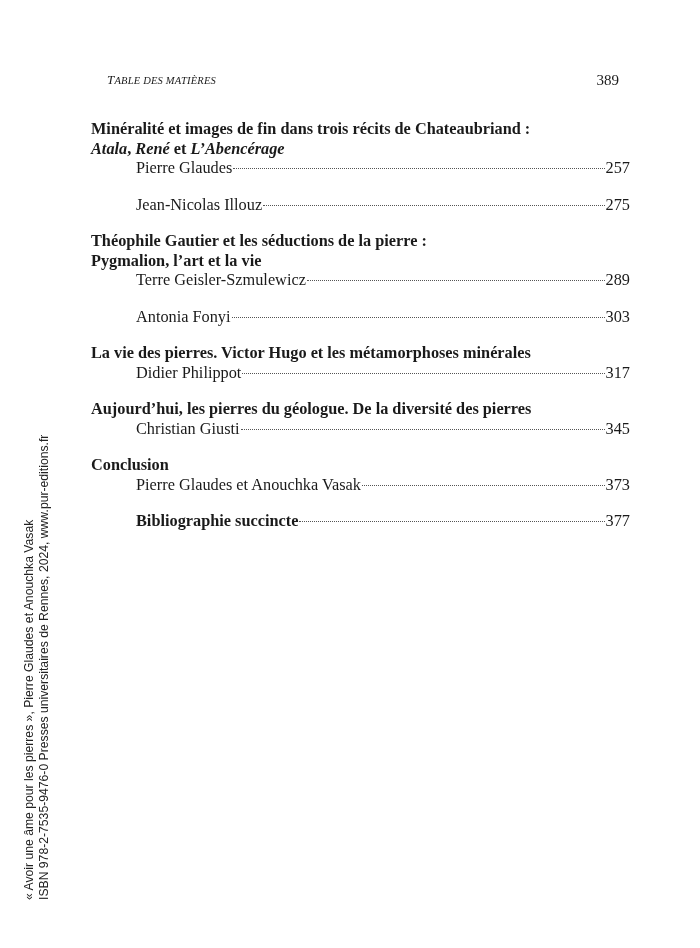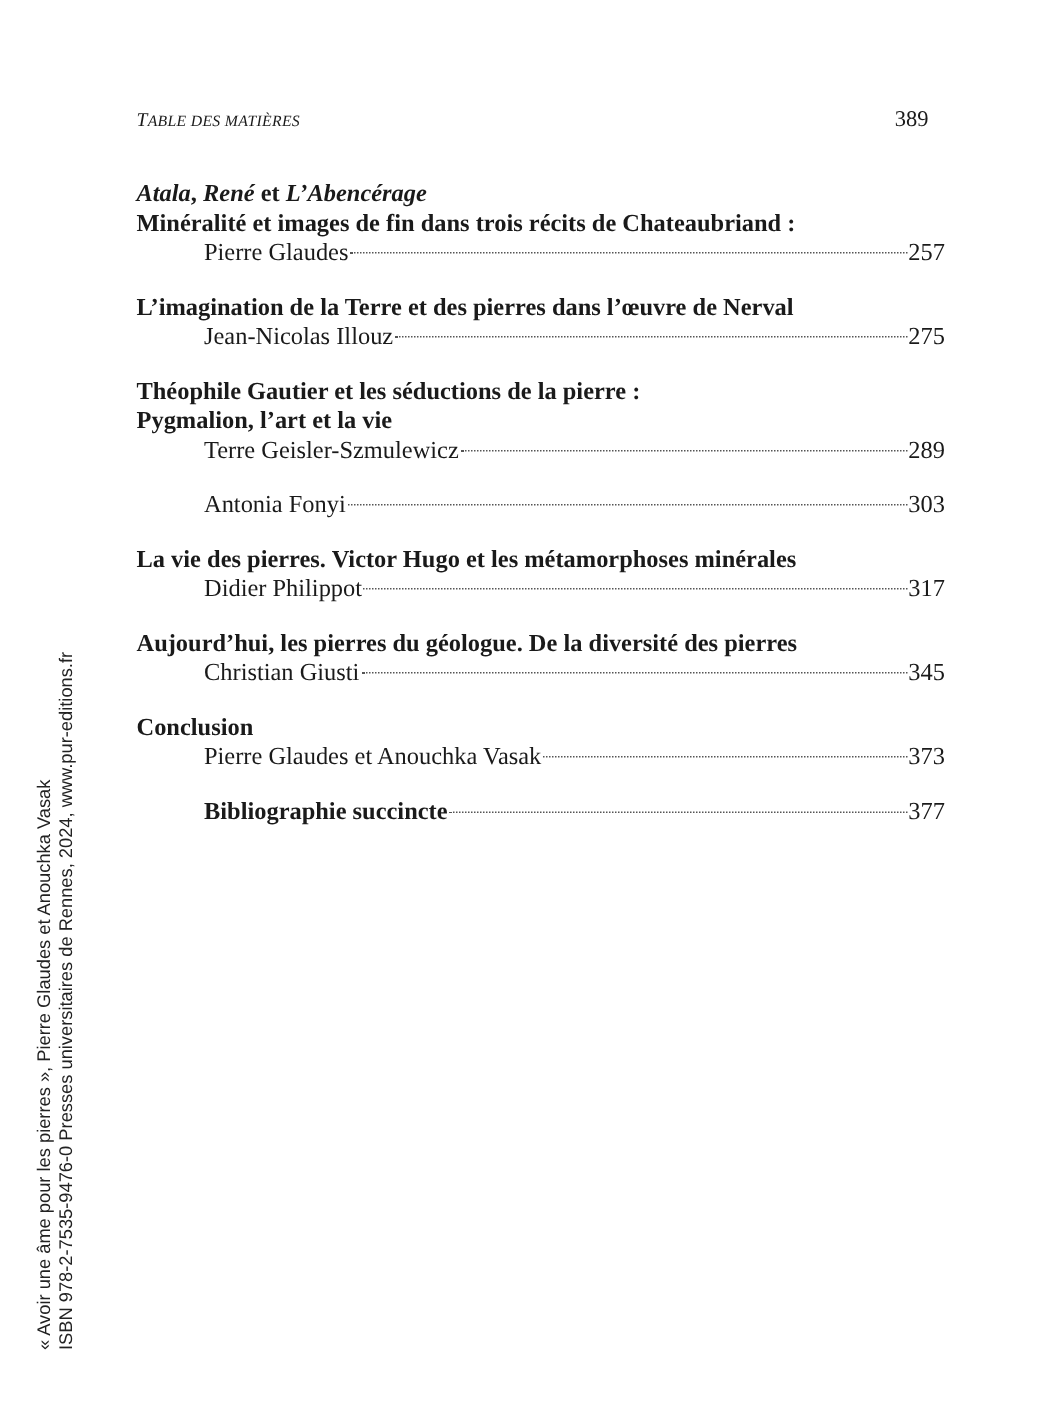--- a/index.html
+++ b/index.html
@@ -1,20 +1,20 @@
 <!DOCTYPE html>
 <html><head>
 <meta charset="utf-8">
 <style>
   html, body { margin: 0; padding: 0; background: #ffffff; }
   body { width: 700px; height: 948px; position: relative; overflow: hidden;
          font-family: "Liberation Serif", "DejaVu Serif", serif; color: #1a1a1a; }
   .running-head { position: absolute; top: 72px; left: 91px; width: 539px; height: 20px;
          font-size: 13px; }
-  .running-head .title { position: absolute; left: 0; top: 0; font-style: italic; letter-spacing: 0.2px; }
+  .running-head .title { position: absolute; left: 16px; top: 0; font-style: italic; letter-spacing: 0.2px; }
   .running-head .title .sc { font-size: 10.5px; }
   .running-head .page { position: absolute; right: 11px; top: 0; font-size: 15px; }
   .toc { position: absolute; left: 91px; top: 119px; width: 539px; }
   .entry { margin: 0 0 17px 0; }
   .entry.compact { margin-bottom: 5px; }
   .line { font-size: 16.3px; line-height: 19.5px; white-space: nowrap; }
   .bold { font-weight: bold; }
   .it { font-style: italic; }
   .leader-line { display: flex; align-items: baseline; font-size: 16.3px; line-height: 19.5px; margin-left: 45px; }
   .leader-line .label { white-space: nowrap; }
@@ -28,31 +28,30 @@
 <body>
 
 <div class="running-head">
   <span class="title"><span>T</span><span class="sc">ABLE DES MATIÈRES</span></span>
   <span class="page">389</span>
 </div>
 
 <div class="toc">
 
   <div class="entry">
+    <div class="line bold">Minéralité et images de fin dans trois récits de Chateaubriand :</div>
     <div class="line bold"><span class="it">Atala</span><span>, </span><span class="it">René</span><span> et </span><span class="it">L’Abencérage</span></div>
-    <div class="line bold">Minéralité et images de fin dans trois récits de Chateaubriand :</div>
     <div class="leader-line">
       <span class="label">Pierre Glaudes</span>
       <span class="dots"></span>
       <span class="pg">257</span>
     </div>
   </div>
 
   <div class="entry">
-    <div class="line bold">L’imagination de la Terre et des pierres dans l’œuvre de Nerval</div>
     <div class="leader-line">
       <span class="label">Jean-Nicolas Illouz</span>
       <span class="dots"></span>
       <span class="pg">275</span>
     </div>
   </div>
 
   <div class="entry">
     <div class="line bold">Théophile Gautier et les séductions de la pierre :</div>
     <div class="line bold">Pygmalion, l’art et la vie</div>

